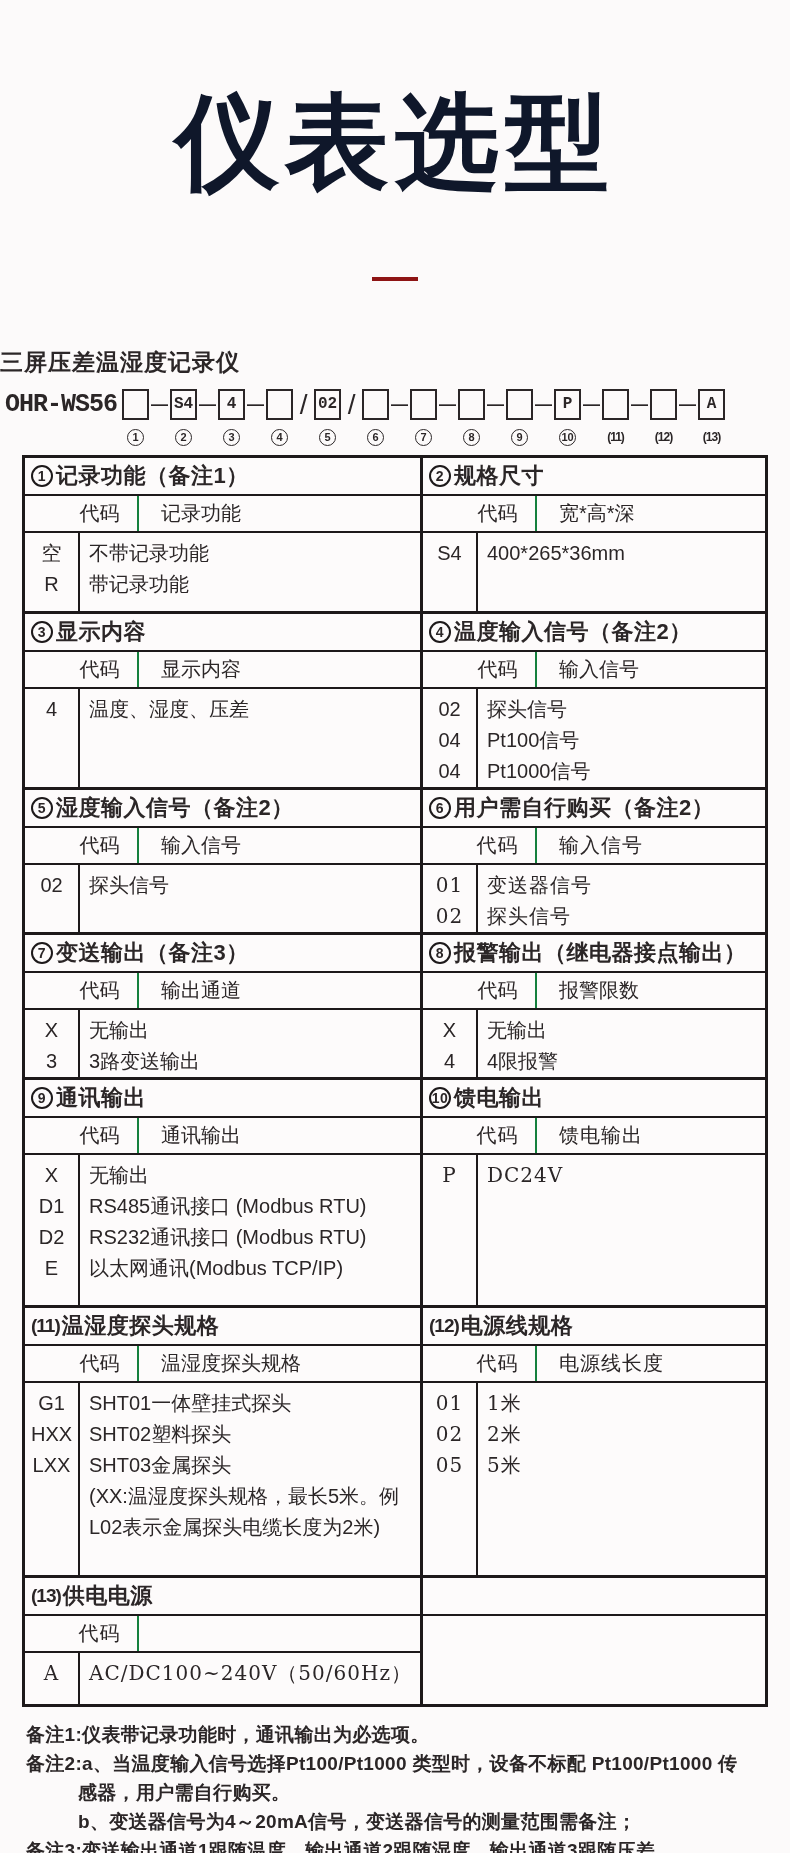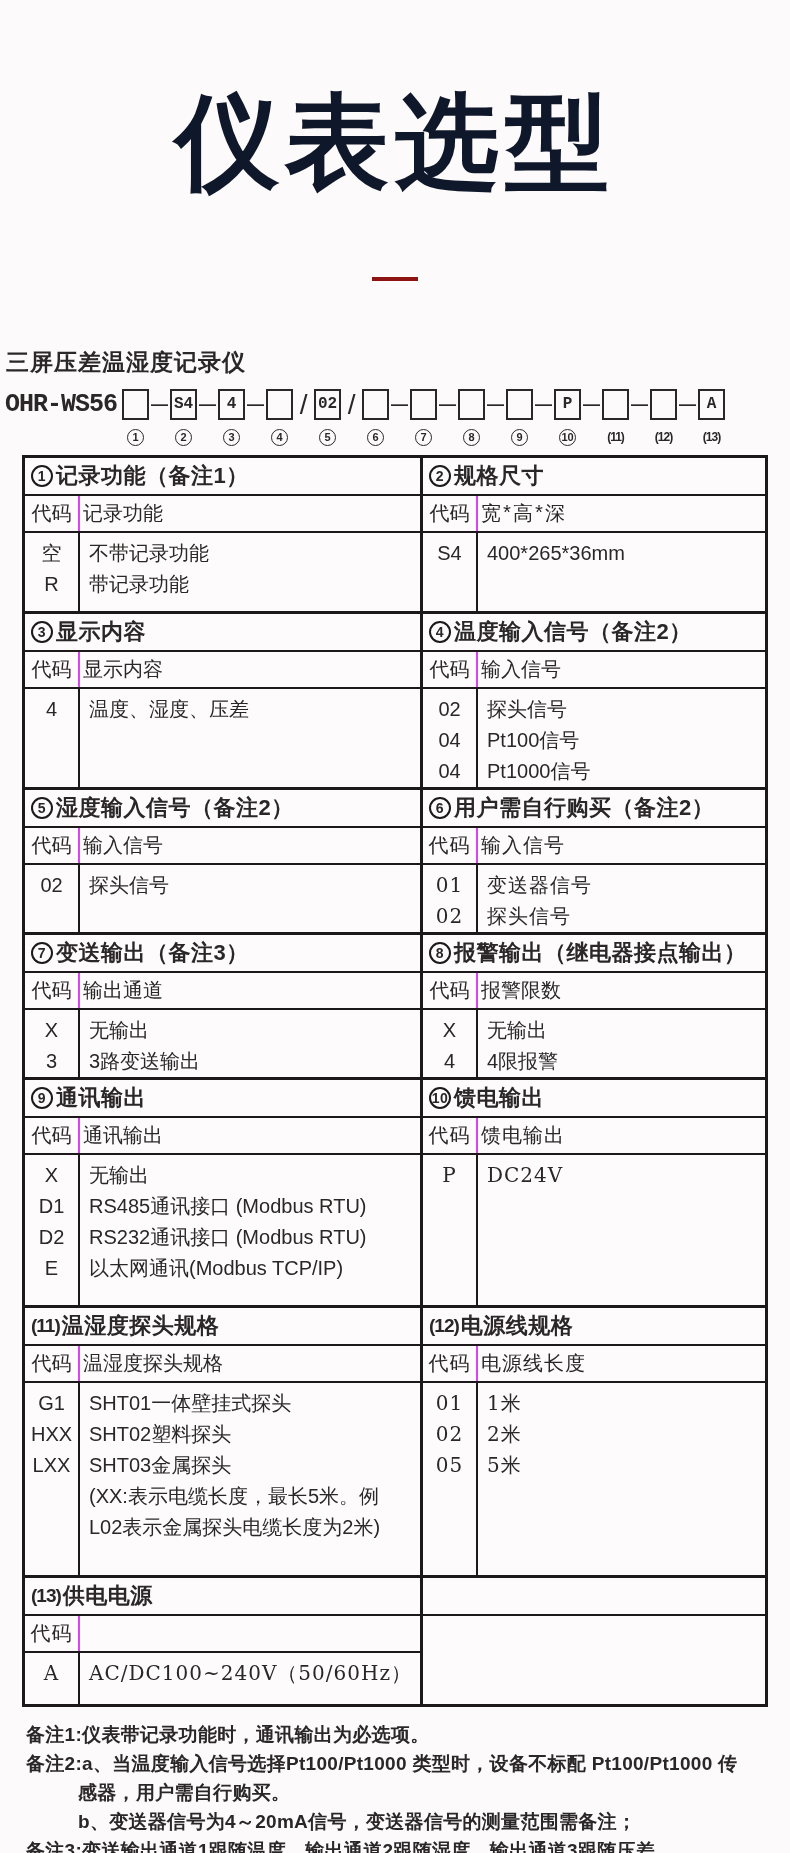--- a/index.html
+++ b/index.html
@@ -11,21 +11,21 @@
   .page { width:790px; height:1853px; position:relative; }
 
   
   .title {
     margin-top:82px; text-align:center;
     font-size:104px; font-weight:900; letter-spacing:6px;
     color:#0f172a; line-height:1.16;
   }
   .title-divider { width:46px; height:4px; margin:74px auto 0 auto; }
   .subtitle {
-    margin:66px 0 0 6px; font-size:23px; font-weight:600; letter-spacing:1px;
+    margin:66px 0 0 0; font-size:23px; font-weight:600; letter-spacing:1px;
   }
 
   
   .model-line { display:flex; align-items:flex-start; margin:11px 0 0 5px; }
   .model-prefix {
     font-family:"Liberation Mono", monospace; font-size:25px; font-weight:700;
     letter-spacing:-1px; line-height:32px; margin-right:5px; white-space:nowrap;
   }
   .m-unit { display:flex; flex-direction:column; align-items:center; flex:none; }
   .m-box {
@@ -61,24 +61,24 @@
   }
   .circle-num {
     flex:none; width:22px; height:22px; border:2px solid #1d191a; border-radius:50%;
     display:inline-flex; align-items:center; justify-content:center;
     font-size:14px; font-weight:700; margin-right:3px;
   }
   .paren-num { font-size:19px; font-weight:700; letter-spacing:-1px; margin-right:2px; }
 
   .sec-colhdr { height:37px; border-bottom:2px solid #1d191a; display:flex; align-items:stretch; font-size:20px; }
   .sec-colhdr .code-cell {
-    flex:none; width:55px; border-right:2px solid #d946ef;
-    display:flex; align-items:center; justify-content:center;
-  }
-  .sec-colhdr .desc-cell { flex:1; display:flex; align-items:center; padding-left:3px;font-family:Liberation Mono, monospace; }
+    flex:none; width:77px; border-right:2px solid #15803d;
+    display:flex; align-items:center; justify-content:center;margin-left:37px;
+  }
+  .sec-colhdr .desc-cell { flex:1; display:flex; align-items:center; padding-left:22px; }
 
   .sec-body { flex:1; display:flex; align-items:stretch; font-size:20px; }
   .sec-body .code-cell {
     flex:none; width:55px; border-right:2px solid #1d191a;
     padding-top:5px; text-align:center; line-height:31px;
   }
   .sec-body .desc-cell { flex:1; padding:5px 8px 0 9px; line-height:31px; }
 
   .g1 .sec-body { min-height:78px; }
   .g2 .sec-body { min-height:98px; }
@@ -431,21 +431,21 @@
         <div class="sec-body">
           <div class="code-cell">
             <div>G1</div>
             <div>HXX</div>
             <div>LXX</div>
           </div>
           <div class="desc-cell">
             <div>SHT01一体壁挂式探头</div>
             <div>SHT02塑料探头</div>
             <div>SHT03金属探头</div>
-            <div>(XX:表示电缆长度，最长5米。例L02表示金属探头电缆长度为2米)</div>
+            <div>(XX:温湿度探头规格，最长5米。例L02表示金属探头电缆长度为2米)</div>
           </div>
         </div>
       </div>
       <div class="half right serif">
         <div class="sec-title">
           <span class="paren-num">(12)</span>
           <span>电源线规格</span>
         </div>
         <div class="sec-colhdr">
           <span class="code-cell">代码</span>

